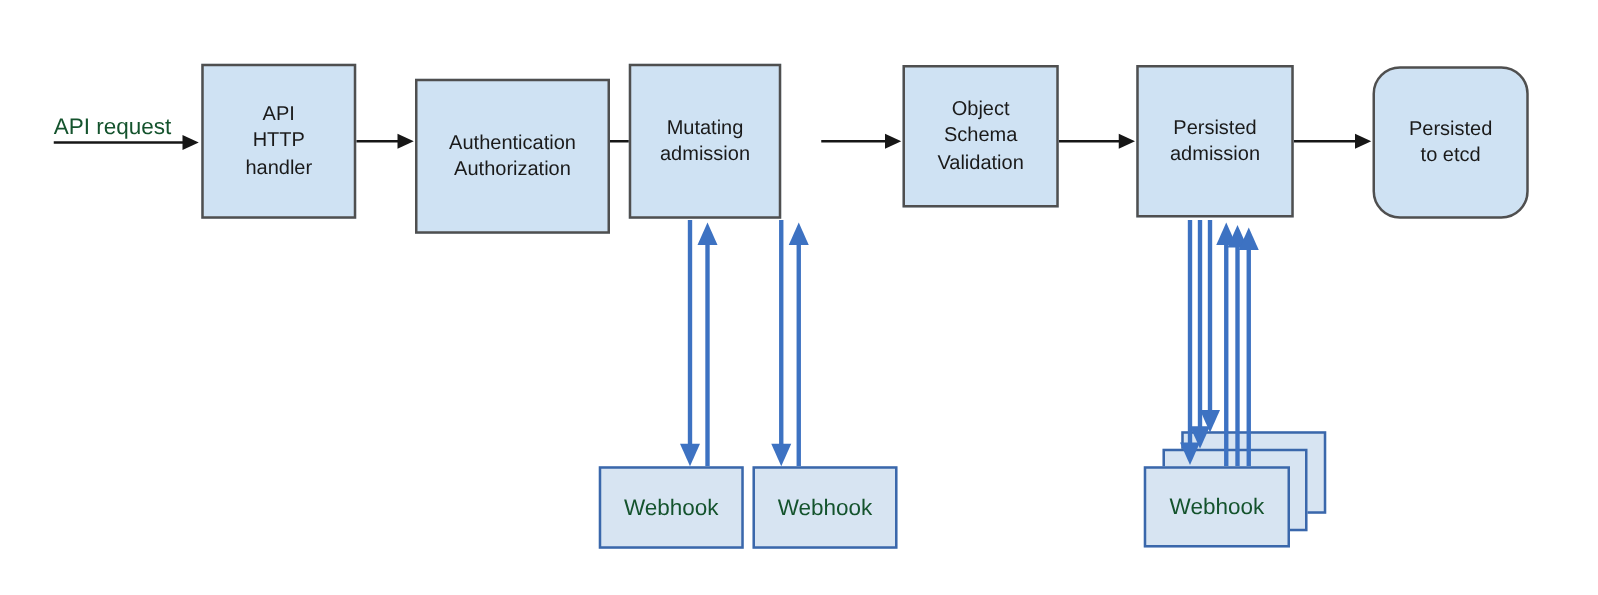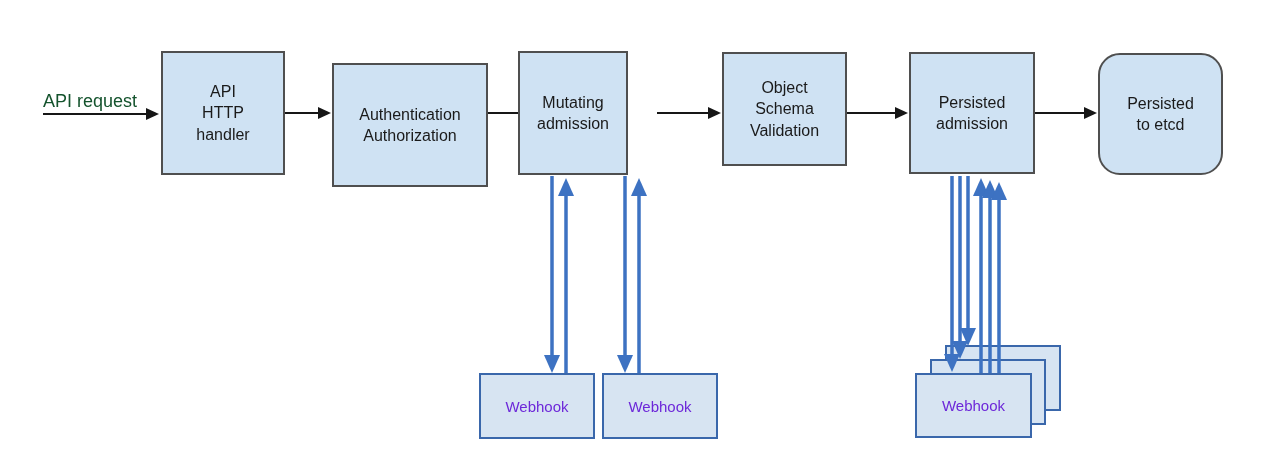--- a/index.html
+++ b/index.html
@@ -28,22 +28,22 @@
   }
   .webhook {
     position: absolute;
     background: #d7e4f2;
     border: 2px solid #3a67ab;
     box-sizing: border-box;
     display: flex;
     align-items: center;
     justify-content: center;
     text-align: center;
-    font-size: 15px;
-    color: #6d28d9;
+    font-size: 18px;
+    color: #14532d;
     z-index: 3;
   }
   .webhook.stacked-behind { z-index: 1; }
   svg.arrow-layer {
     position: absolute;
     left: 0; top: 0;
     width: 1278px; height: 476px;
     z-index: 2;
   }
   .api-label {
@@ -134,21 +134,21 @@
     </g>
   </svg>
 
   <div class="api-label">API request</div>
 
   <div class="node" style="left:161px; top:51px; width:124px; height:124px;">API
 HTTP
 handler</div>
   <div class="node" style="left:332px; top:51px; width:156px; height:124px;margin-top:12px;">Authentication
 Authorization</div>
-  <div class="node" style="left:518px; top:51px; width:110px; height:124px;">Mutating
+  <div class="node" style="left:503px; top:51px; width:122px; height:124px;">Mutating
 admission</div>
   <div class="node" style="left:722px; top:52px; width:125px; height:114px;">Object
 Schema
 Validation</div>
   <div class="node" style="left:909px; top:52px; width:126px; height:122px;">Persisted
 admission</div>
   <div class="node" style="left:1098px; top:53px; width:125px; height:122px;border-radius:22px;">Persisted
 to etcd</div>
 
   <div class="webhook" style="left:479px; top:373px; width:116px; height:66px;">Webhook</div>

